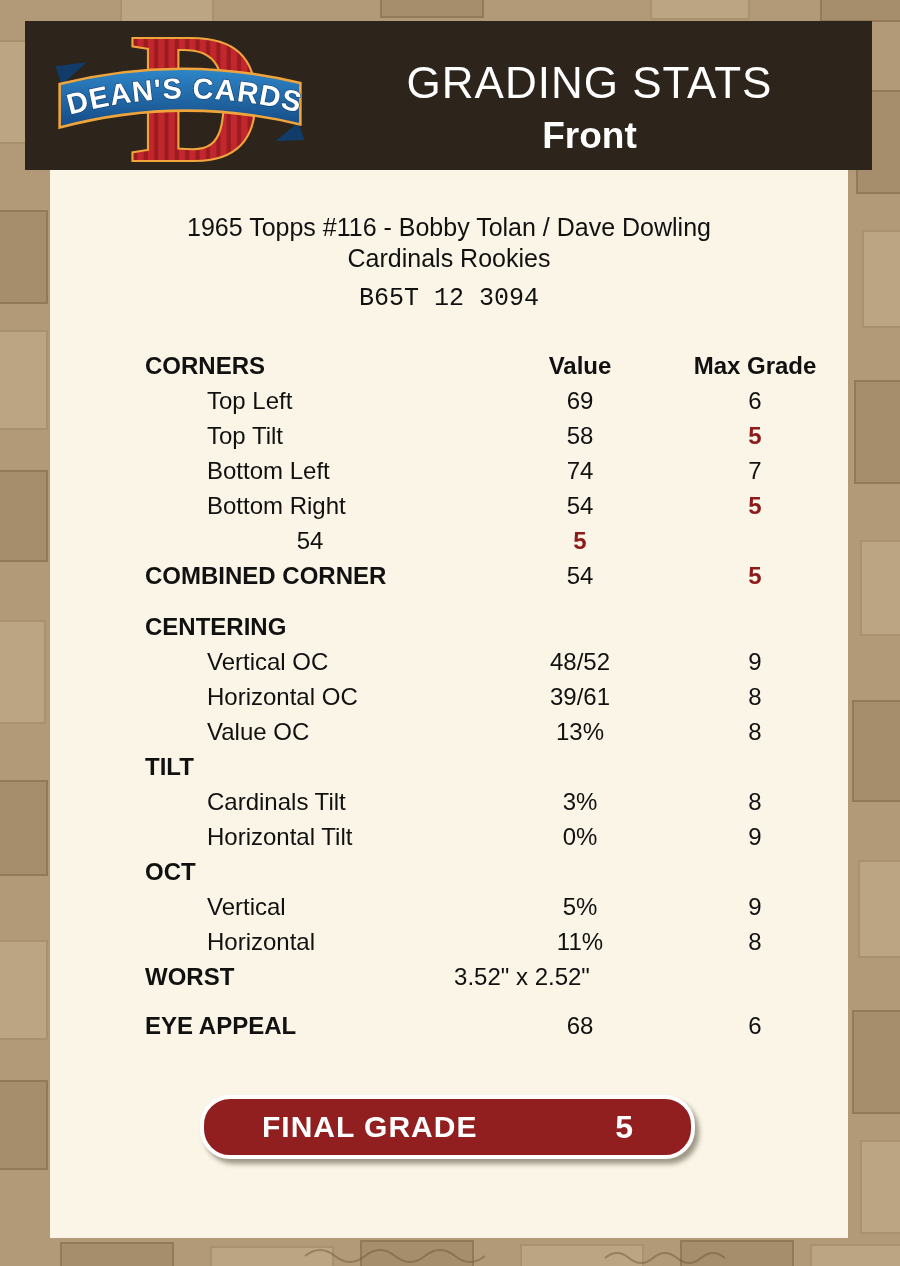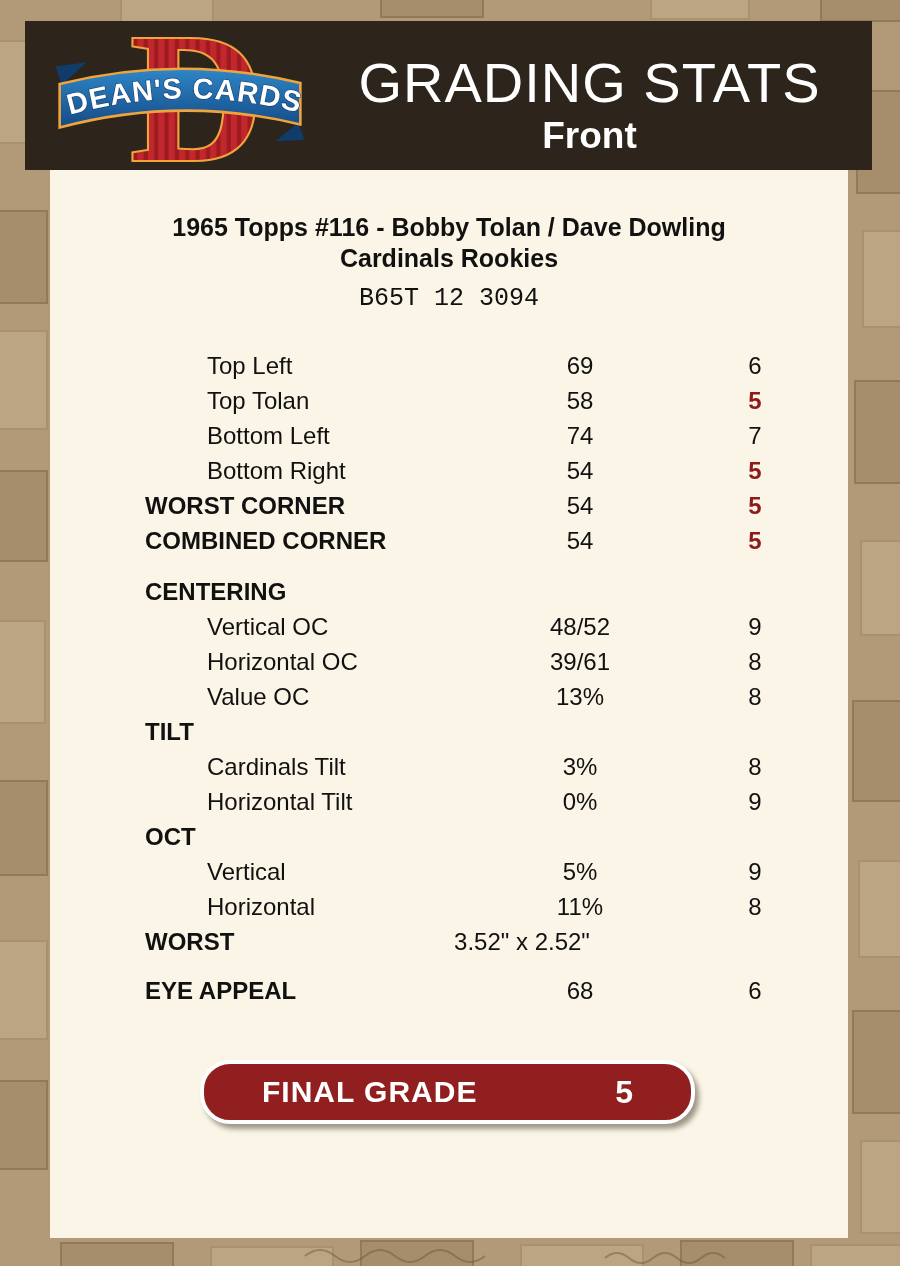--- a/index.html
+++ b/index.html
@@ -21,31 +21,31 @@
   .bgc.dk{background:rgba(138,113,78,.30);border-color:rgba(100,78,48,.30);}
   .bg-squiggle{position:absolute;z-index:0;opacity:.45;}
   
   .header{
     position:absolute;left:25px;top:21px;width:847px;height:149px;
     background:#2d241c;z-index:2;
   }
   .header-titles{
     position:absolute;left:290px;right:8px;top:36px;text-align:center;color:#ffffff;
   }
-  .header-title{font-size:56px;line-height:52px;letter-spacing:1px;}
+  .header-title{font-size:44px;line-height:52px;letter-spacing:1px;}
   .header-subtitle{font-size:37px;line-height:46px;margin-top:4px;font-weight:bold;}
   .logo-svg{position:absolute;left:30px;top:8px;}
   
   .panel{
     position:absolute;left:50px;top:170px;width:798px;height:1068px;
     background:#faf5e6;z-index:1;
   }
   .card-title{
     margin:42px 20px 0 20px;text-align:center;
-    font-weight:bold;font-size:25px;line-height:31px;
+    font-weight:normal;font-size:25px;line-height:31px;
   }
   .serial{text-align:center;font-size:25px;line-height:31px;margin-top:9px;font-weight:400;font-family:Liberation Mono, monospace;}
   
   .grid{margin:34px 0 0 95px;}
   .row{
     display:grid;grid-template-columns:330px 150px 140px;column-gap:30px;
     height:35px;align-items:center;font-size:24px;
   }
   .lbl{text-align:left;}
   .lbl.b{font-weight:bold;}
@@ -134,43 +134,47 @@
 </div>
 
 <div class="panel">
   <div class="card-title">
     <div>1965 Topps #116  -  Bobby Tolan / Dave Dowling</div>
     <div>Cardinals Rookies</div>
   </div>
   <div class="serial">B65T 12 3094</div>
 
   <div class="grid">
+    <div class="row hdr">
+      <span class="lbl">CORNERS</span>
+      <span class="val">Value</span>
+      <span class="max">Max Grade</span>
+    </div>
 
     <div class="row">
       <span class="lbl ind">Top Left</span>
       <span class="val">69</span>
       <span class="max">6</span>
     </div>
     <div class="row">
-      <span class="lbl ind">Top Tolan</span>
+      <span class="lbl ind">Top Tilt</span>
       <span class="val">58</span>
       <span class="max red">5</span>
     </div>
     <div class="row">
       <span class="lbl ind">Bottom Left</span>
       <span class="val">74</span>
       <span class="max">7</span>
     </div>
     <div class="row">
       <span class="lbl ind">Bottom Right</span>
       <span class="val">54</span>
       <span class="max red">5</span>
     </div>
     <div class="row">
-      <span class="lbl b">WORST CORNER</span>
       <span class="val">54</span>
       <span class="max red">5</span>
     </div>
     <div class="row">
       <span class="lbl b">COMBINED CORNER</span>
       <span class="val">54</span>
       <span class="max red">5</span>
     </div>
 
     <div class="gap16"></div>

